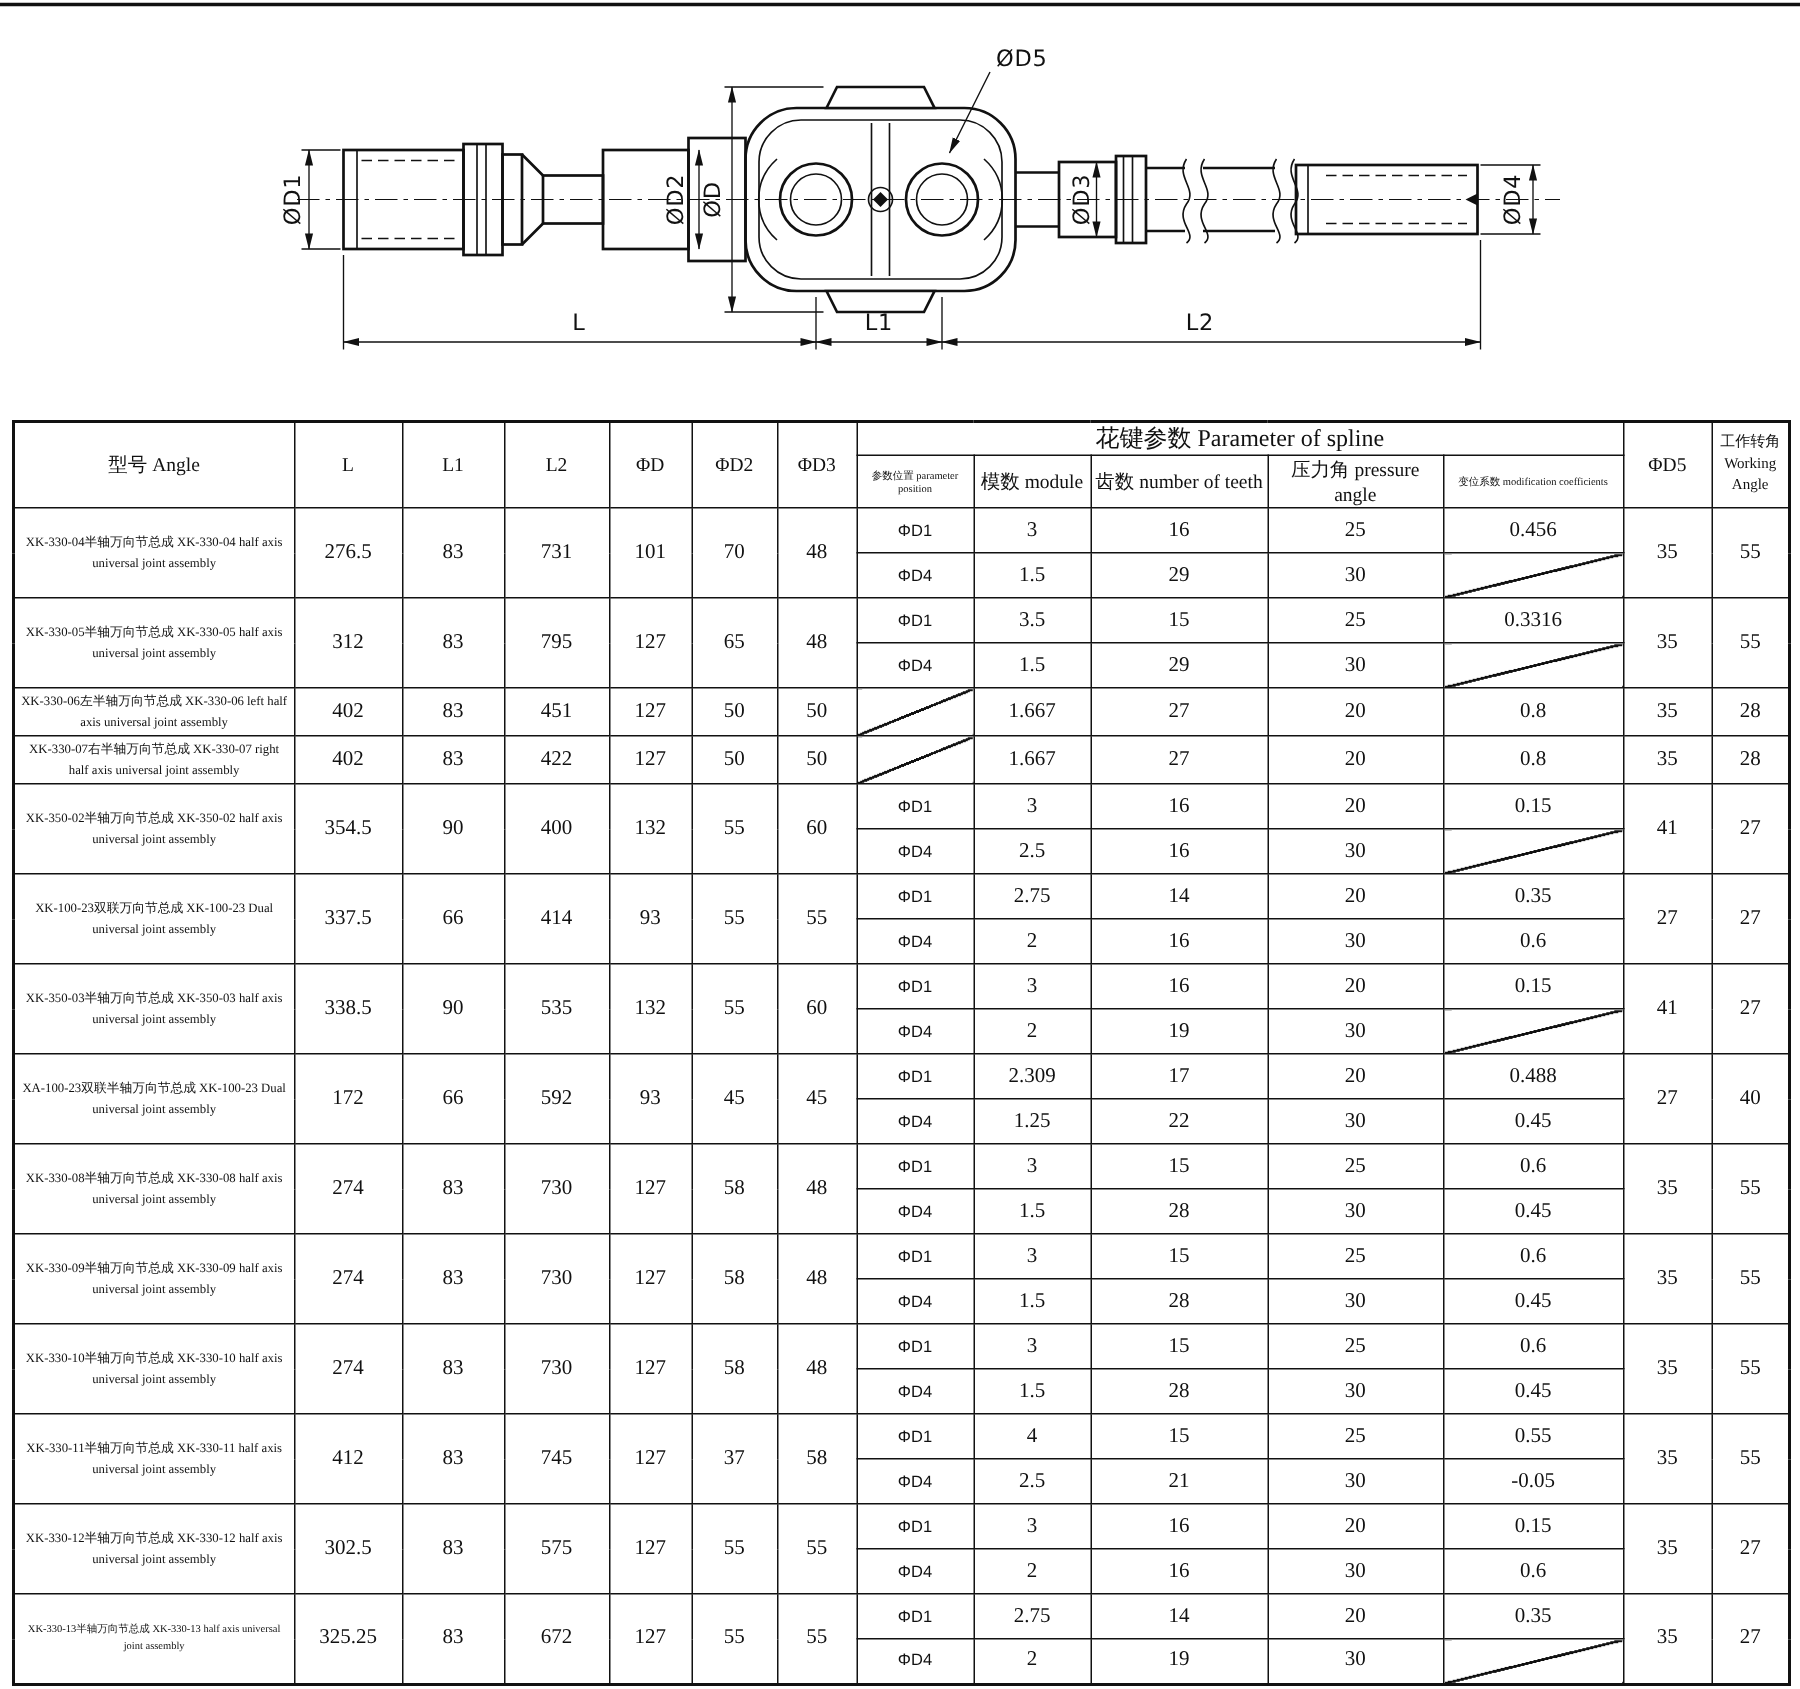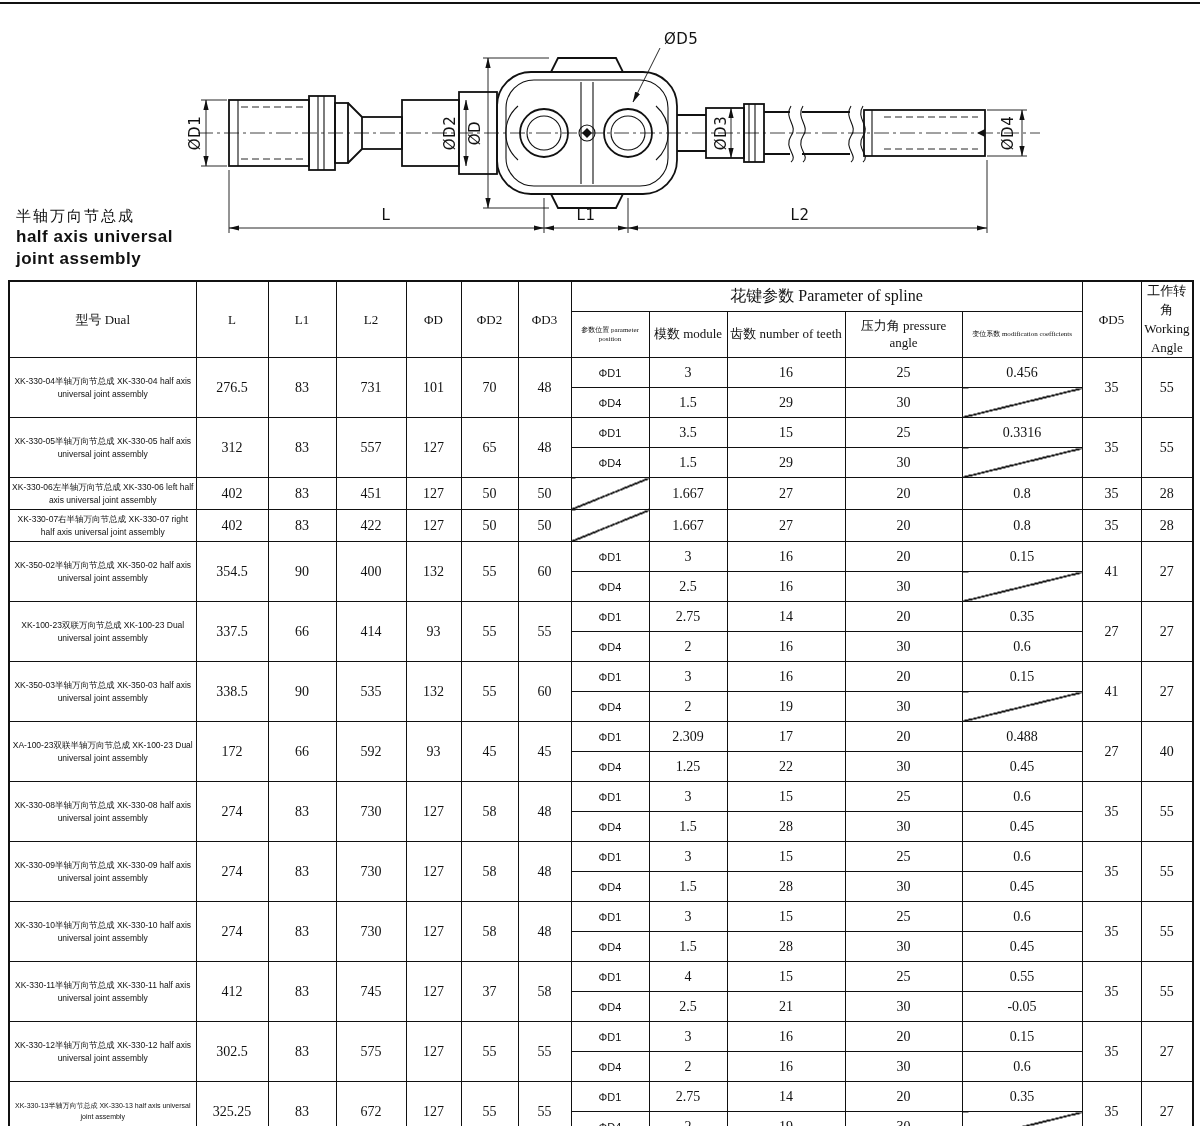--- a/index.html
+++ b/index.html
@@ -29,24 +29,24 @@
   td,th{border:1.8px solid #111;text-align:center;vertical-align:middle;overflow:hidden;
         padding:0 2px;font-weight:normal}
   thead tr{height:20px}
   tbody tr{height:30px}
   tbody tr.single{height:32px}
   .h-serif{font-family:"Liberation Serif",serif}
   .h-model,.h-dim{font-size:13px}
   .h-group{font-size:16px}
   .h-mid{font-size:13px}
   .h-tiny{font-size:7px}
-  .h-wa{font-size:13px;line-height:1.45}
+  .h-wa{font-size:10px;line-height:1.45}
   .num{font-family:"Liberation Serif",serif;font-size:14px}
   .pos{font-family:Liberation Sans, sans-serif;font-size:11px}
-  .model{font-family:Liberation Sans, sans-serif;font-size:8.5px;line-height:1.55}
+  .model{font-family:Liberation Serif, serif;font-size:8.5px;line-height:1.55}
   .model.xs{font-size:7px}
   .bb{border-bottom-width:1px}
   .bt{border-top-width:1px}
   .slash{background-image:linear-gradient(to bottom right,
           transparent calc(50% - .9px),#111 calc(50% - .9px),
           #111 calc(50% + .9px),transparent calc(50% + .9px))}
 </style>
 </head>
 <body>
 
@@ -150,46 +150,41 @@
       <path class="dim" d="M229,170 L229,233 M544,198 L544,233 M628,198 L628,233 M987,160 L987,233"></path>
       <line class="dim" x1="229" y1="228" x2="544" y2="228" marker-start="url(#arr)" marker-end="url(#arr)"></line>
       <line class="dim" x1="544" y1="228" x2="628" y2="228" marker-start="url(#arr)" marker-end="url(#arr)"></line>
       <line class="dim" x1="628" y1="228" x2="987" y2="228" marker-start="url(#arr)" marker-end="url(#arr)"></line>
       <text class="dlabel" x="386" y="220" text-anchor="middle">L</text>
       <text class="dlabel" x="586" y="220" text-anchor="middle">L1</text>
       <text class="dlabel" x="800" y="220" text-anchor="middle">L2</text>
     </g>
   </svg>
 
-  <div class="titleblock">
-    <div class="cn">半轴万向节总成</div>
-    <div class="en">half axis universal</div>
-    <div class="en">joint assembly</div>
-  </div>
 
   <table>
     <colgroup>
       <col style="width:187px">
         <col style="width:72px">
         <col style="width:68px">
         <col style="width:70px">
       <col style="width:55px">
         <col style="width:57px">
         <col style="width:53px">
         <col style="width:78px">
       <col style="width:78px">
         <col style="width:118px">
         <col style="width:117px">
         <col style="width:120px">
       <col style="width:59px">
         <col style="width:52px">
     </colgroup>
     <thead id="spec-head">
         <tr>
-          <th class="h-serif h-model" rowspan="2">型号 Dual</th>
+          <th class="h-serif h-model" rowspan="2">型号 Angle</th>
           <th class="h-serif h-dim" rowspan="2">L</th>
           <th class="h-serif h-dim" rowspan="2">L1</th>
           <th class="h-serif h-dim" rowspan="2">L2</th>
           <th class="h-serif h-dim" rowspan="2">ΦD</th>
           <th class="h-serif h-dim" rowspan="2">ΦD2</th>
           <th class="h-serif h-dim" rowspan="2">ΦD3</th>
           <th class="h-serif h-group" colspan="5">花键参数 Parameter of spline</th>
           <th class="h-serif h-dim" rowspan="2">ΦD5</th>
           <th class="h-serif h-wa" rowspan="2">
             <div>工作转角</div>
@@ -225,21 +220,21 @@
           <td class="pos bt">ΦD4</td>
           <td class="num bt">1.5</td>
           <td class="num bt">29</td>
           <td class="num bt">30</td>
           <td class="num slash bt"></td>
         </tr>
         <tr>
           <td class="model" rowspan="2">XK-330-05半轴万向节总成  XK-330-05 half axis universal joint assembly</td>
           <td class="num" rowspan="2">312</td>
           <td class="num" rowspan="2">83</td>
-          <td class="num" rowspan="2">557</td>
+          <td class="num" rowspan="2">795</td>
           <td class="num" rowspan="2">127</td>
           <td class="num" rowspan="2">65</td>
           <td class="num" rowspan="2">48</td>
           <td class="pos bb">ΦD1</td>
           <td class="num bb">3.5</td>
           <td class="num bb">15</td>
           <td class="num bb">25</td>
           <td class="num bb">0.3316</td>
           <td class="num" rowspan="2">35</td>
           <td class="num" rowspan="2">55</td>

